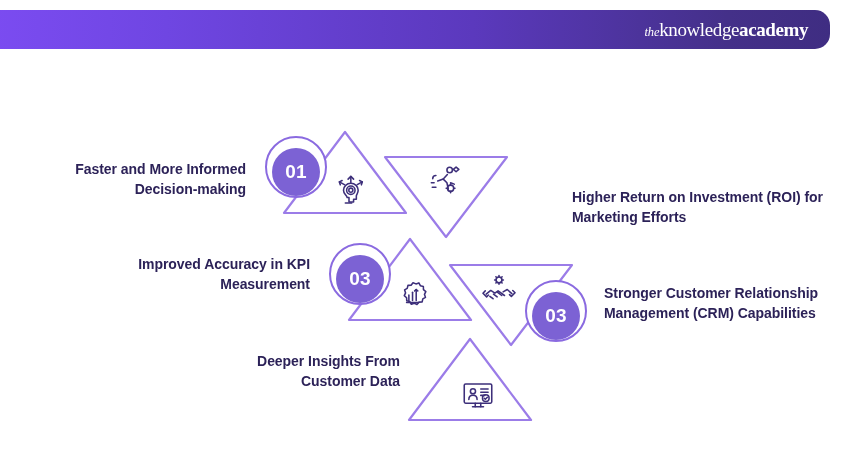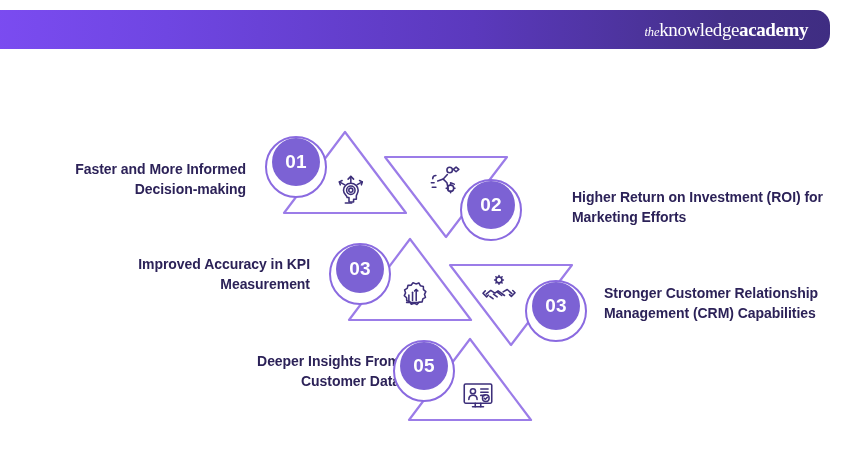--- a/index.html
+++ b/index.html
@@ -100,21 +100,21 @@
   .badge {
     position: absolute;
     width: 62px;
     height: 62px;
     transform: translate(-50%, -50%);
     border-radius: 50%;
     background: #ffffff;
     border: 2px solid #8a6ae0;
     box-sizing: border-box;
     display: flex;
-    align-items: flex-start;
+    align-items: flex-end;
     justify-content: center;
   }
   .badge .disc {
     width: 48px;
     height: 48px;
     border-radius: 50%;
     background: #7c62d4;
     color: #ffffff;
     font-size: 19px;
     font-weight: bold;
@@ -171,23 +171,20 @@
         <path d="M26 13.5V7"></path>
           <path d="M23 10l3-3 3 3"></path>
         <path d="M19 16l-5.5-3"></path>
           <path d="M16.5 11.5l-3 1.5 1 3.2"></path>
         <path d="M33 16l5.5-3"></path>
           <path d="M35.5 11.5l3 1.5-1 3.2"></path>
         <path d="M20 36h7"></path>
       </svg>
     </div>
 
-    <div class="badge" style="left:491px; top:210px;">
-      <div class="disc">02</div>
-    </div>
     <div class="label left-align" style="left:560px; top:207px; width:290px;margin-left:12px;">Higher Return on Investment (ROI) for Marketing Efforts</div>
     <div class="node-icon" style="left:446px; top:180px;">
       <svg viewBox="0 0 48 48" fill="none" stroke="#3d2f7a" stroke-width="1.7" stroke-linecap="round" stroke-linejoin="round">
         <circle cx="28" cy="13" r="3"></circle>
         <path d="M25.5 18l-4.5 5 4 4 1.5 7"></path>
         <path d="M21 23l-6 2"></path>
         <path d="M29 27l4 1.5"></path>
         <path d="M13 19c-2 0-3.5 1.5-3.5 3.5"></path>
         <path d="M11 27h-3"></path>
           <path d="M13 32h-4"></path>
@@ -224,23 +221,20 @@
         <path d="M38 28l-5-4.5-4.5 2.5"></path>
         <path d="M14 31l3.5 2.5"></path>
         <path d="M18 28.5l4 3"></path>
         <path d="M22.5 26.5l4.5 3.5"></path>
         <path d="M9 25l-2.5 2.5 4 4 2-2"></path>
         <path d="M39 24.5l2.5 2.5-4 4-2-2"></path>
       </svg>
     </div>
 
     <div class="label right-align" style="right:450px; top:371px; width:200px;">Deeper Insights From Customer Data</div>
-    <div class="badge" style="left:424px; top:371px;">
-      <div class="disc">05</div>
-    </div>
     <div class="node-icon" style="left:478px; top:394px;">
       <svg viewBox="0 0 48 48" fill="none" stroke="#3d2f7a" stroke-width="1.7" stroke-linecap="round" stroke-linejoin="round">
         <rect x="9" y="13" width="30" height="21" rx="1.5"></rect>
         <path d="M21 34v4"></path>
           <path d="M27 34v4"></path>
         <path d="M18 38h12"></path>
         <circle cx="18.5" cy="21" r="2.8"></circle>
         <path d="M14 30c0-2.8 2-4.6 4.5-4.6s4.5 1.8 4.5 4.6"></path>
         <path d="M27 18.5h8"></path>
           <path d="M27 22h8"></path>

